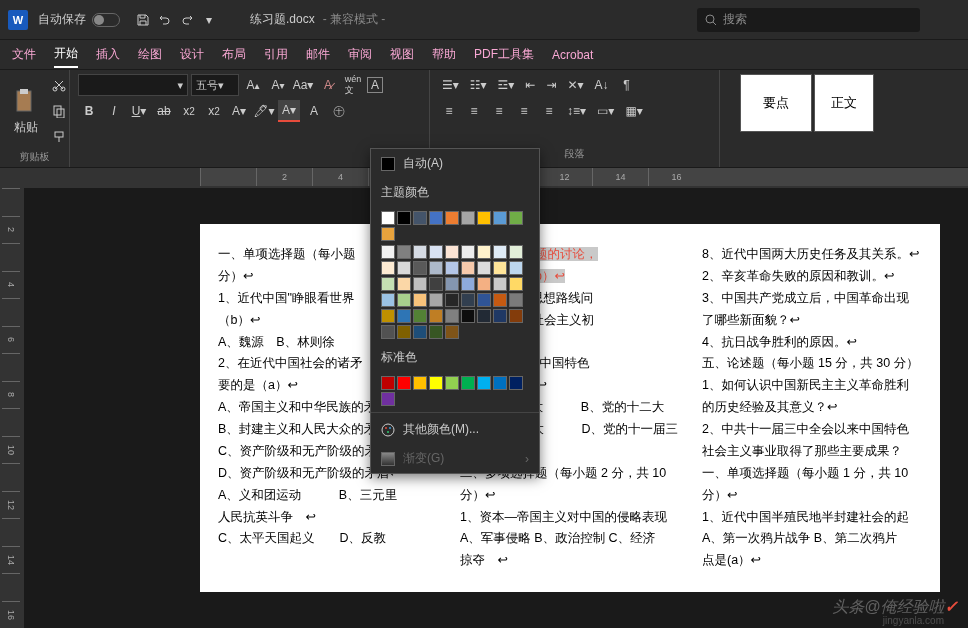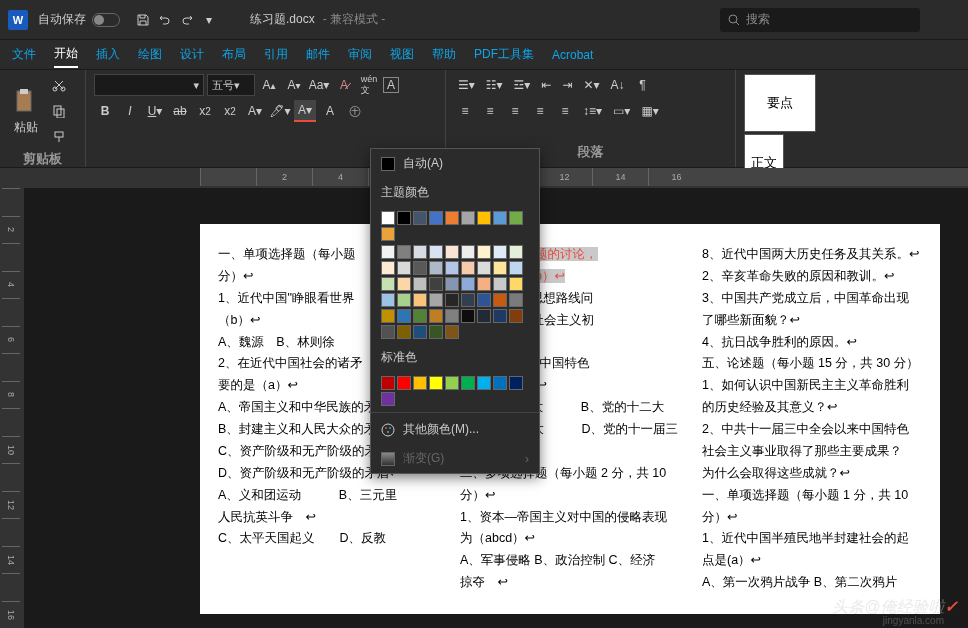--- a/index.html
+++ b/index.html
@@ -7,40 +7,40 @@
 
 
 .titlebar { height: 40px; background: #2b2b2b; display: flex; align-items: center; padding: 0 8px; border-bottom: 1px solid #1a1a1a; }
 .word-icon { width: 20px; height: 20px; background: #185abd; color: white; display: flex; align-items: center; justify-content: center; font-weight: bold; font-size: 11px; border-radius: 2px; margin-right: 10px; }
 .autosave { display: flex; align-items: center; gap: 6px; margin-right: 12px; }
 .toggle { width: 28px; height: 14px; border: 1px solid #666; border-radius: 7px; position: relative; }
 .toggle::after { content: ""; position: absolute; width: 10px; height: 10px; background: #888; border-radius: 50%; top: 1px; left: 1px; }
 .qa-btn { width: 22px; height: 22px; display: flex; align-items: center; justify-content: center; color: #ccc; cursor: pointer; }
 .doc-title { margin-left: 30px; }
 .doc-mode { color: #888; margin-left: 8px; }
-.searchbox { margin-left: auto; width: 200px; height: 24px; background: #1a1a1a; border-radius: 3px; display: flex; align-items: center; padding: 0 8px; gap: 6px; color: #888; margin-right: 40px; }
+.searchbox { margin-left: auto; width: 223px; height: 24px; background: #1a1a1a; border-radius: 3px; display: flex; align-items: center; padding: 0 8px; gap: 6px; color: #888; margin-right: 40px; }
 
 
 .tabs { height: 30px; background: #2b2b2b; display: flex; align-items: center; padding: 0 12px; gap: 18px; border-bottom: 1px solid #1a1a1a; }
-.tab { color: #0ea5e9; cursor: pointer; padding: 4px 0; }
+.tab { color: #f9a8d4; cursor: pointer; padding: 4px 0; }
 .tab.active { color: #fff; border-bottom: 2px solid #fff; }
 
 
 .ribbon { height: 98px; background: #2b2b2b; display: flex; border-bottom: 1px solid #1a1a1a; }
 .group { border-right: 1px solid #444; padding: 4px 8px; display: flex; flex-direction: column; }
-.group-label { text-align: center; font-size: 13px; color: #999; margin-top: auto; padding: 2px 0; font-weight: bold; }
+.group-label { text-align: center; font-size: 10px; color: #999; margin-top: auto; padding: 2px 0; }
 .group-content { flex: 1; display: flex; align-items: center; gap: 4px; }
 .big-btn { display: flex; flex-direction: column; align-items: center; justify-content: center; gap: 4px; padding: 4px 6px; }
 .rbtn { width: 22px; height: 22px; display: flex; align-items: center; justify-content: center; color: #ccc; font-size: 12px; cursor: pointer; }
 .rbtn.wide { width: auto; padding: 0 4px; }
 .font-sel { height: 22px; background: #1a1a1a; border: 1px solid #444; display: flex; align-items: center; padding: 0 4px; min-width: 48px; font-size: 11px; }
 .font-box { width: 110px; }
 .rows { display: flex; flex-direction: column; gap: 4px; }
 .row { display: flex; gap: 3px; align-items: center; }
-.styles-grp { display: flex; gap: 2px; margin-left: 0; flex-direction: column; }
+.styles-grp { display: flex; gap: 2px; margin-left: 12px; }
 .style-box { width: 72px; height: 58px; background: #fff; color: #000; display: flex; align-items: center; justify-content: center; border: 1px solid #555; font-size: 13px; }
 .underline-color { border-bottom: 2px solid #e74c3c; }
 
 
 .ruler-area { height: 20px; background: #333; display: flex; position: relative; }
 .vruler { width: 24px; background: #333; position: absolute; left: 0; top: 188px; bottom: 0; }
 .ruler-h { position: absolute; left: 200px; right: 0; height: 18px; background: #444; display: flex; font-size: 9px; color: #aaa; }
 .ruler-h span { width: 56px; text-align: center; border-left: 1px solid #666; line-height: 18px; }
 .ruler-v { position: absolute; top: 0; left: 2px; bottom: 0; width: 18px; display: flex; flex-direction: column; font-size: 9px; color: #aaa; }
 .ruler-v span { height: 56px; writing-mode: vertical-rl; text-align: center; border-top: 1px solid #666; line-height: 18px; }
@@ -112,21 +112,21 @@
   <span class="tab">引用</span>
   <span class="tab">邮件</span>
   <span class="tab">审阅</span>
   <span class="tab">视图</span>
   <span class="tab">帮助</span>
   <span class="tab">PDF工具集</span>
   <span class="tab">Acrobat</span>
 </div>
 
 <div class="ribbon">
-  <div class="group" style="width:86px">
+  <div class="group" style="width:70px">
     <div class="group-content">
       <div class="big-btn">
         <svg width="24" height="28" viewBox="0 0 24 28">
             <rect x="3" y="4" width="14" height="20" fill="#a67c52" stroke="#666"></rect>
             <rect x="6" y="2" width="8" height="5" fill="#ccc"></rect>
           </svg>
         <span>粘贴</span>
       </div>
       <div class="rows">
         <div class="rbtn">
@@ -209,21 +209,21 @@
         <div class="rbtn wide">▭▾</div>
         <div class="rbtn wide">▦▾</div>
       </div>
     </div>
     <div class="group-label">段落</div>
   </div>
 
   <div class="group" style="flex:1;border-right:none">
     <div class="styles-grp">
       <div class="style-box">要点</div>
-      <div class="style-box" style="width:40px">正文</div>
+      <div class="style-box" style="width:60px">正文</div>
     </div>
   </div>
 </div>
 
 <div class="ruler-area">
   <div class="ruler-h">
     <span></span>
       <span>2</span>
       <span>4</span>
       <span>6</span>
@@ -286,42 +286,40 @@
         <div></div>
         <div>路线问题↩</div>
         <div>确提出"建设有中国特色</div>
         <div>论是在（d）a↩</div>
         <div>A、党的十一大　　　B、党的十二大</div>
         <div>C、党的十四大　　　D、党的十一届三</div>
         <div>中全会↩</div>
         <div>二、多项选择题（每小题 2 分，共 10</div>
         <div>分）↩</div>
         <div>1、资本—帝国主义对中国的侵略表现</div>
-        <div>为（abcd）↩</div>
         <div>A、军事侵略 B、政治控制 C、经济</div>
         <div>掠夺　↩</div>
       </div>
 
       <div style="flex:1">
         <div>8、近代中国两大历史任务及其关系。↩</div>
         <div>2、辛亥革命失败的原因和教训。↩</div>
         <div>3、中国共产党成立后，中国革命出现</div>
         <div>了哪些新面貌？↩</div>
         <div>4、抗日战争胜利的原因。↩</div>
         <div>五、论述题（每小题 15 分，共 30 分）</div>
         <div>1、如何认识中国新民主主义革命胜利</div>
         <div>的历史经验及其意义？↩</div>
         <div>2、中共十一届三中全会以来中国特色</div>
         <div>社会主义事业取得了那些主要成果？</div>
-        <div>为什么会取得这些成就？↩</div>
         <div>一、单项选择题（每小题 1 分，共 10</div>
         <div>分）↩</div>
         <div>1、近代中国半殖民地半封建社会的起</div>
+        <div>A、第一次鸦片战争 B、第二次鸦片</div>
         <div>点是(a）↩</div>
-        <div>A、第一次鸦片战争 B、第二次鸦片</div>
       </div>
     </div>
   </div>
 </div>
 
 <div class="color-dd">
   <div class="dd-row">
     <div class="sw" style="background:#000"></div>
     <span>自动(A)</span>
   </div>

